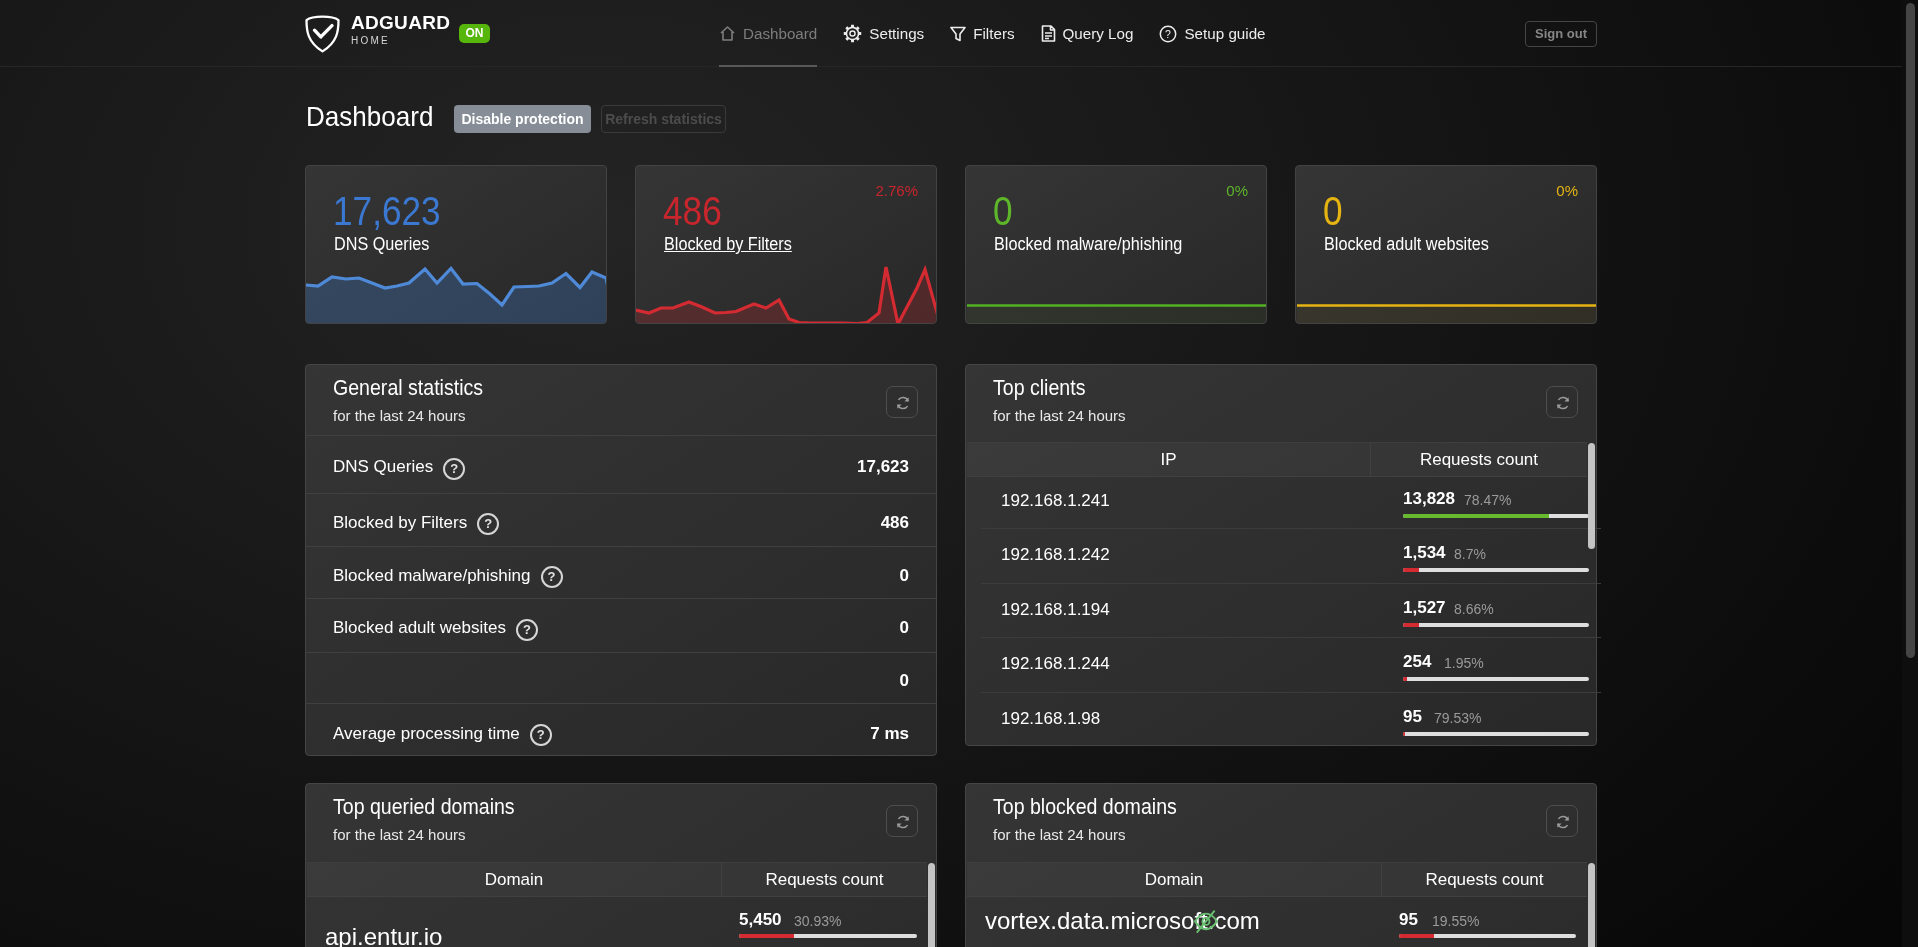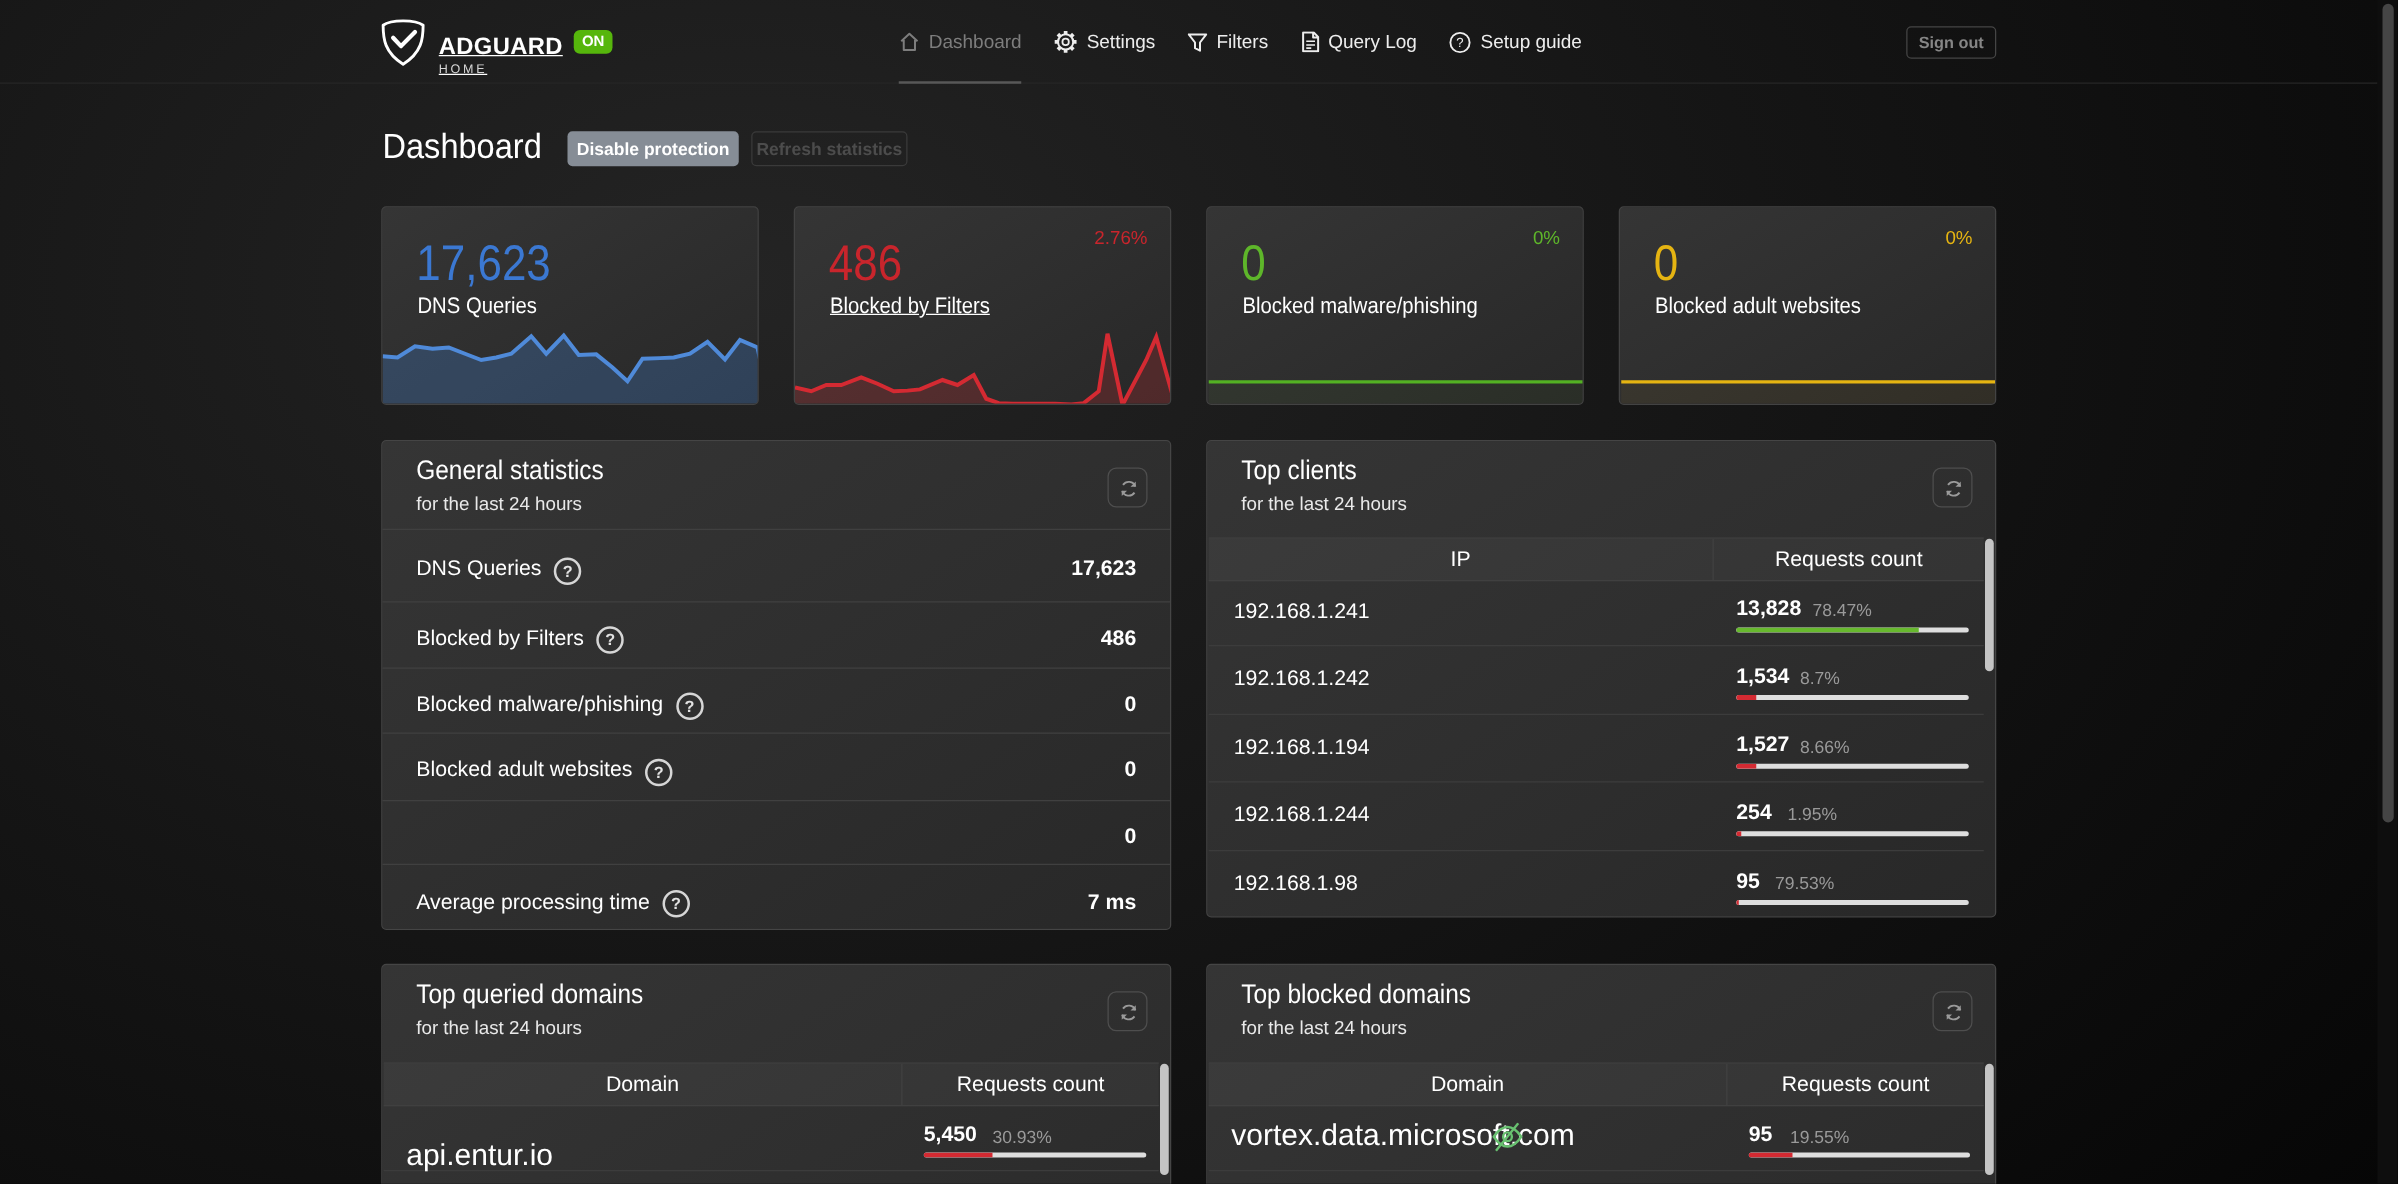--- a/index.html
+++ b/index.html
@@ -14,21 +14,21 @@
   background:radial-gradient(1700px 1150px at 31% 24%, #242424 0%, #151515 48%, #060606 100%);
 }
 .page { position:absolute; left:0; top:0; width:1902px; height:947px; }
 
 .sbtrack { position:absolute; left:1902px; top:0; width:16px; height:947px; background:#0e0e0e; }
 .sbthumb { position:absolute; left:4px; top:3px; width:9px; height:655px; background:#454545; border-radius:4.5px; }
 
 
 .hdr { position:absolute; left:0; top:0; width:1902px; height:67px; border-bottom:1px solid #262626; }
 .logo { position:absolute; left:304px; top:13px; }
-.logotxt { position:absolute; left:351px; top:28px; color:#fff;text-decoration:underline; }
+.logotxt { position:absolute; left:351px; top:13px; color:#fff; }
 .logotxt .big { font-size:19px; font-weight:bold; letter-spacing:0.3px; line-height:19px; }
 .logotxt .small { font-size:10px; letter-spacing:2.2px; color:#d6d6d6; margin-top:4px; line-height:10px; }
 .onbadge { position:absolute; left:459px; top:24px; width:31px; height:19px; background:#56b60c; border-radius:5px; color:#fff; font-size:12px; font-weight:bold; text-align:center; line-height:19px; }
 .nav { position:absolute; left:719px; top:0; height:67px; display:flex; gap:26px; align-items:center; }
 .nav .item { display:flex; align-items:center; gap:7px; font-size:15.2px; color:#ededed; height:67px; position:relative; }
 .nav .item.act { color:#7d7d7d; }
 .nav .item.act:after { content:""; position:absolute; left:0; right:0; bottom:0; height:2px; background:#585858; }
 .signout { position:absolute; left:1525px; top:21px; width:72px; height:26px; border:1px solid #454545; border-radius:4px; color:#868686; font-size:13px; font-weight:bold; text-align:center; line-height:24px; }
 
 
@@ -45,21 +45,21 @@
 .c1 { left:305px; }
 .c2 { left:635px; }
 .c3 { left:965px; }
 .c4 { left:1295px; }
 .blue { color:#3b78d2; }
 .red { color:#c9252c; }
 .green { color:#5eb62a; }
 .yellow { color:#e5b412; }
 
 
-.panel { position:absolute; background:linear-gradient(148deg,#353535 0%,#2e2e2e 55%,#282828 100%); border:1px solid #454545; border-radius:4px; }
+.panel { position:absolute; background:linear-gradient(148deg,#353535 0%,#2e2e2e 55%,#282828 100%); border:1px solid #454545; border-radius:4px;margin-top:12px; }
 .p-gen { left:305px; top:352px; width:632px; height:392px; }
 .p-cli { left:965px; top:352px; width:632px; height:382px; }
 .p-dom { left:305px; top:771px; width:632px; height:390px; }
 .p-blk { left:965px; top:771px; width:632px; height:390px; }
 .ptitle { position:absolute; left:27px; top:11px; font-size:21.5px; color:#fff; transform:scaleX(0.91); transform-origin:left top; }
 .psub { position:absolute; left:27px; top:42px; font-size:15px; color:#e9e9e9; }
 .refresh { position:absolute; right:18px; top:21px; width:32px; height:32px; border:1px solid #4e4e4e; border-radius:7px; }
 .refresh svg { position:absolute; left:9px; top:9px; }
 
 
@@ -86,21 +86,21 @@
 .fred { background:#d42a32; }
 
 
 .tsb { position:absolute; width:7px; background:#c4c4c4; border-radius:3.5px; }
 
 
 .qi { display:inline-block; margin-top:3px; width:22px; height:22px; border:2px solid #d6d6d6; border-radius:50%; position:relative; }
 .qi:after { content:"?"; position:absolute; left:0; right:0; top:50%; transform:translateY(-52%); text-align:center; font-size:13px; font-weight:bold; color:#e2e2e2; }
 
 
-.crow { position:absolute; left:1px; width:620px; height:54.4px; border-bottom:1px solid #3c3c3c; }
+.crow { position:absolute; left:15px; width:620px; height:54.4px; border-bottom:1px solid #3c3c3c; }
 .crow .tname { left:20px; top:16px; }
 .crow .tval { left:422px; top:14px; }
 .crow .tbar { left:422px; top:39px; width:186px; }
 </style>
 </head>
 <body>
 <div class="bgx"></div>
 <div class="page">
 
 <div class="hdr">

